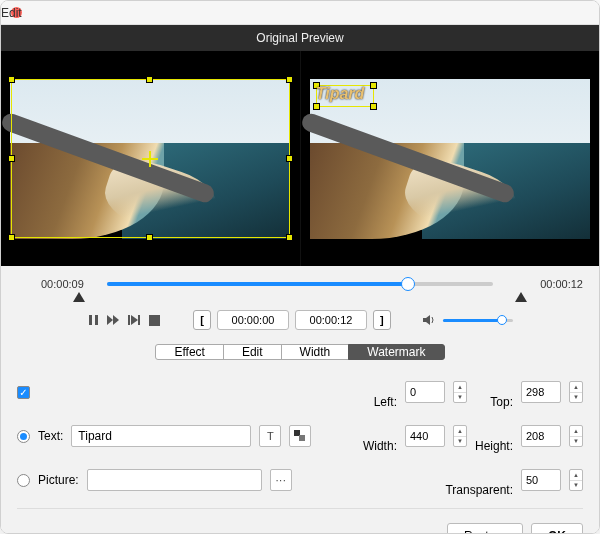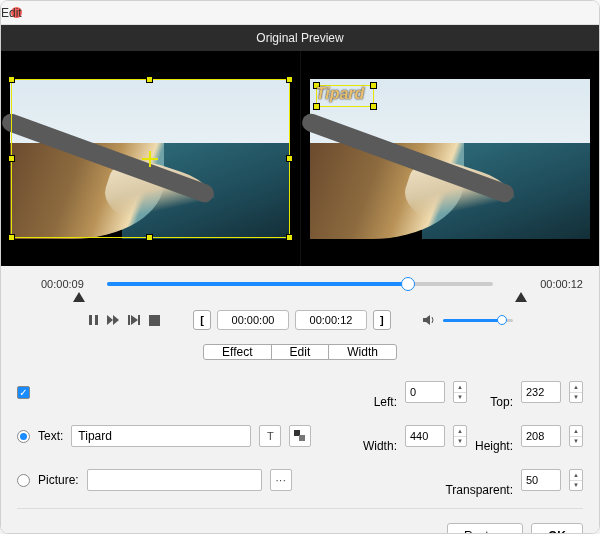--- a/index.html
+++ b/index.html
@@ -199,33 +199,34 @@
           <div class="vfill"></div>
           <div class="vthumb"></div>
         </div>
     </div>
   </div>
 
   <div class="tabs">
     <div class="tab">Effect</div>
     <div class="tab">Edit</div>
     <div class="tab">Width</div>
+    <div class="tab active">Watermark</div>
   </div>
 
   <div class="form-row">
     <span class="cb">✓</span>
     <span class="spacer"></span>
     <span class="num-label">Left:</span>
     <div class="num-box">0</div>
     <div class="spin">
         <div>▲</div>
         <div>▼</div>
       </div>
     <span class="num-label">Top:</span>
-    <div class="num-box">232</div>
+    <div class="num-box">298</div>
     <div class="spin">
         <div>▲</div>
         <div>▼</div>
       </div>
   </div>
 
   <div class="form-row">
     <span class="radio sel"></span>
     <span>Text:</span>
     <input class="text-input wide" value="Tipard" style="">

